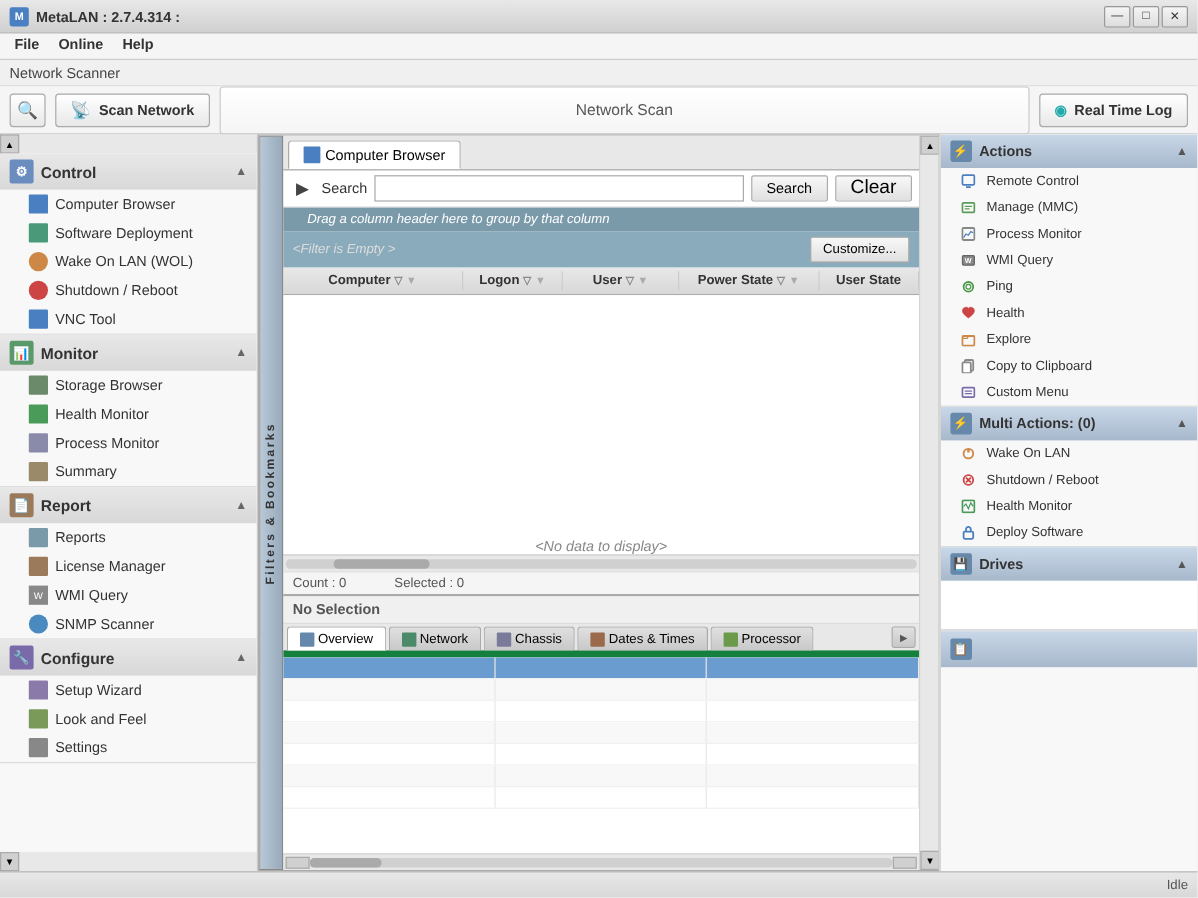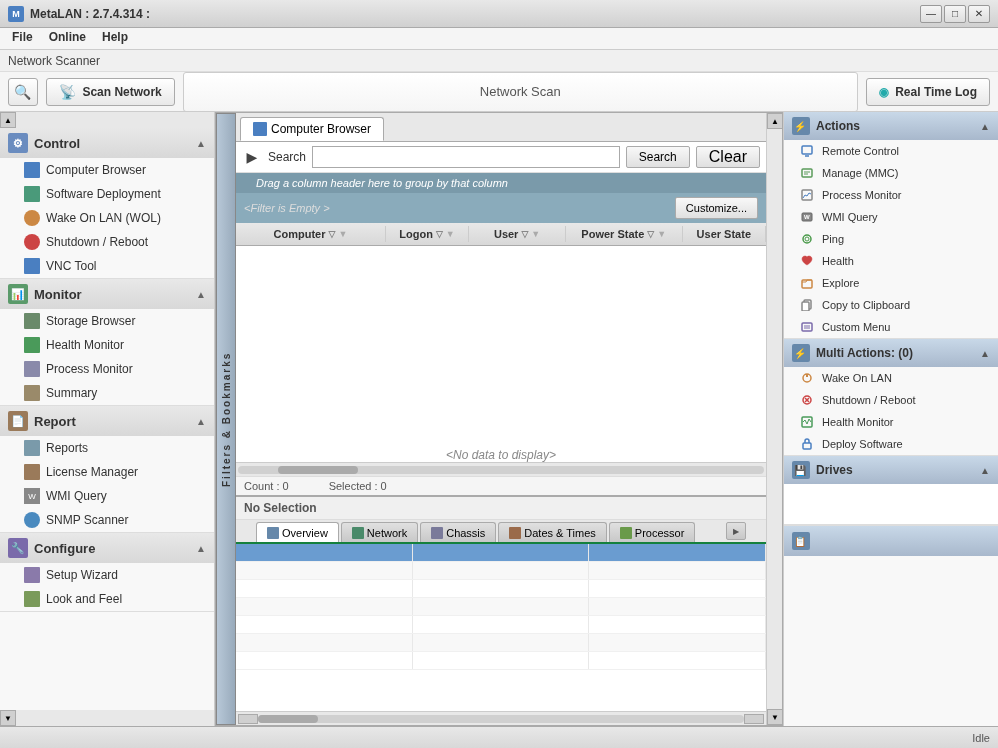--- a/index.html
+++ b/index.html
@@ -74,21 +74,21 @@
     .count-bar { display: flex; padding: 3px 8px; border-top: 1px solid #ddd; background: #f5f5f5; font-size: 11px; color: #555; gap: 40px; }
 
     
     .h-scroll { height: 14px; background: #e8e8e8; border-top: 1px solid #ccc; display: flex; align-items: center; padding: 0 2px; }
     .h-scroll-track { flex: 1; height: 8px; background: #d0d0d0; border-radius: 4px; position: relative; }
     .h-scroll-thumb { width: 80px; height: 8px; background: #aaa; border-radius: 4px; position: absolute; left: 40px; }
 
     
     .detail-panel { height: 230px; border-top: 2px solid #aaa; background: white; display: flex; flex-direction: column; }
     .detail-header { padding: 4px 8px; background: #f0f0f0; border-bottom: 1px solid #ddd; font-size: 12px; font-weight: bold; color: #555; }
-    .detail-tabs { display: flex; border-bottom: 2px solid #15803d; background: #e8e8e8; padding: 2px 20px 0; }
+    .detail-tabs { display: flex; border-bottom: 6px solid #15803d; background: #e8e8e8; padding: 2px 3px 0; }
     .detail-tab { padding: 3px 10px; background: linear-gradient(to bottom, #e0e0e0, #c8c8c8); border: 1px solid #aaa; border-bottom: none; border-radius: 3px 3px 0 0; cursor: pointer; font-size: 11px; display: flex; align-items: center; gap: 3px; margin-right: 2px; }
     .detail-tab.active { background: white; }
     .detail-tab-icon { width: 12px; height: 12px; border-radius: 1px; flex-shrink: 0; }
     .detail-content { flex: 1; background: white; position: relative; }
     .detail-rows { width: 100%; }
     .detail-row { height: 18px; border-bottom: 1px solid #f0f0f0; display: flex; }
     .detail-row:nth-child(even) { background: #f8f8f8; }
     .detail-row:first-child { background: #6a9cd0; }
     .detail-cell { padding: 2px 6px; flex: 1; font-size: 11px; border-right: 1px solid #e8e8e8; }
 
@@ -294,20 +294,24 @@
           <span class="collapse-icon">▲</span>
         </div>
         <div class="sidebar-item">
           <div class="item-icon" style="background:#8a7aaa;border-radius:1px;"></div>
           <span>Setup Wizard</span>
         </div>
         <div class="sidebar-item">
           <div class="item-icon" style="background:#7a9a5a;border-radius:1px;"></div>
           <span>Look and Feel</span>
         </div>
+        <div class="sidebar-item">
+          <div class="item-icon" style="background:#888;border-radius:1px;"></div>
+          <span>Settings</span>
+        </div>
       </div>
 
     </div>
     <div class="scroll-up-btn">▼</div>
   </div>
 
   <div style="display:flex;flex:1;overflow:hidden;border:1px solid #aaa;background:white;">
 
     <div class="filters-bookmarks-tab">
       <span>Filters &amp; Bookmarks</span>

